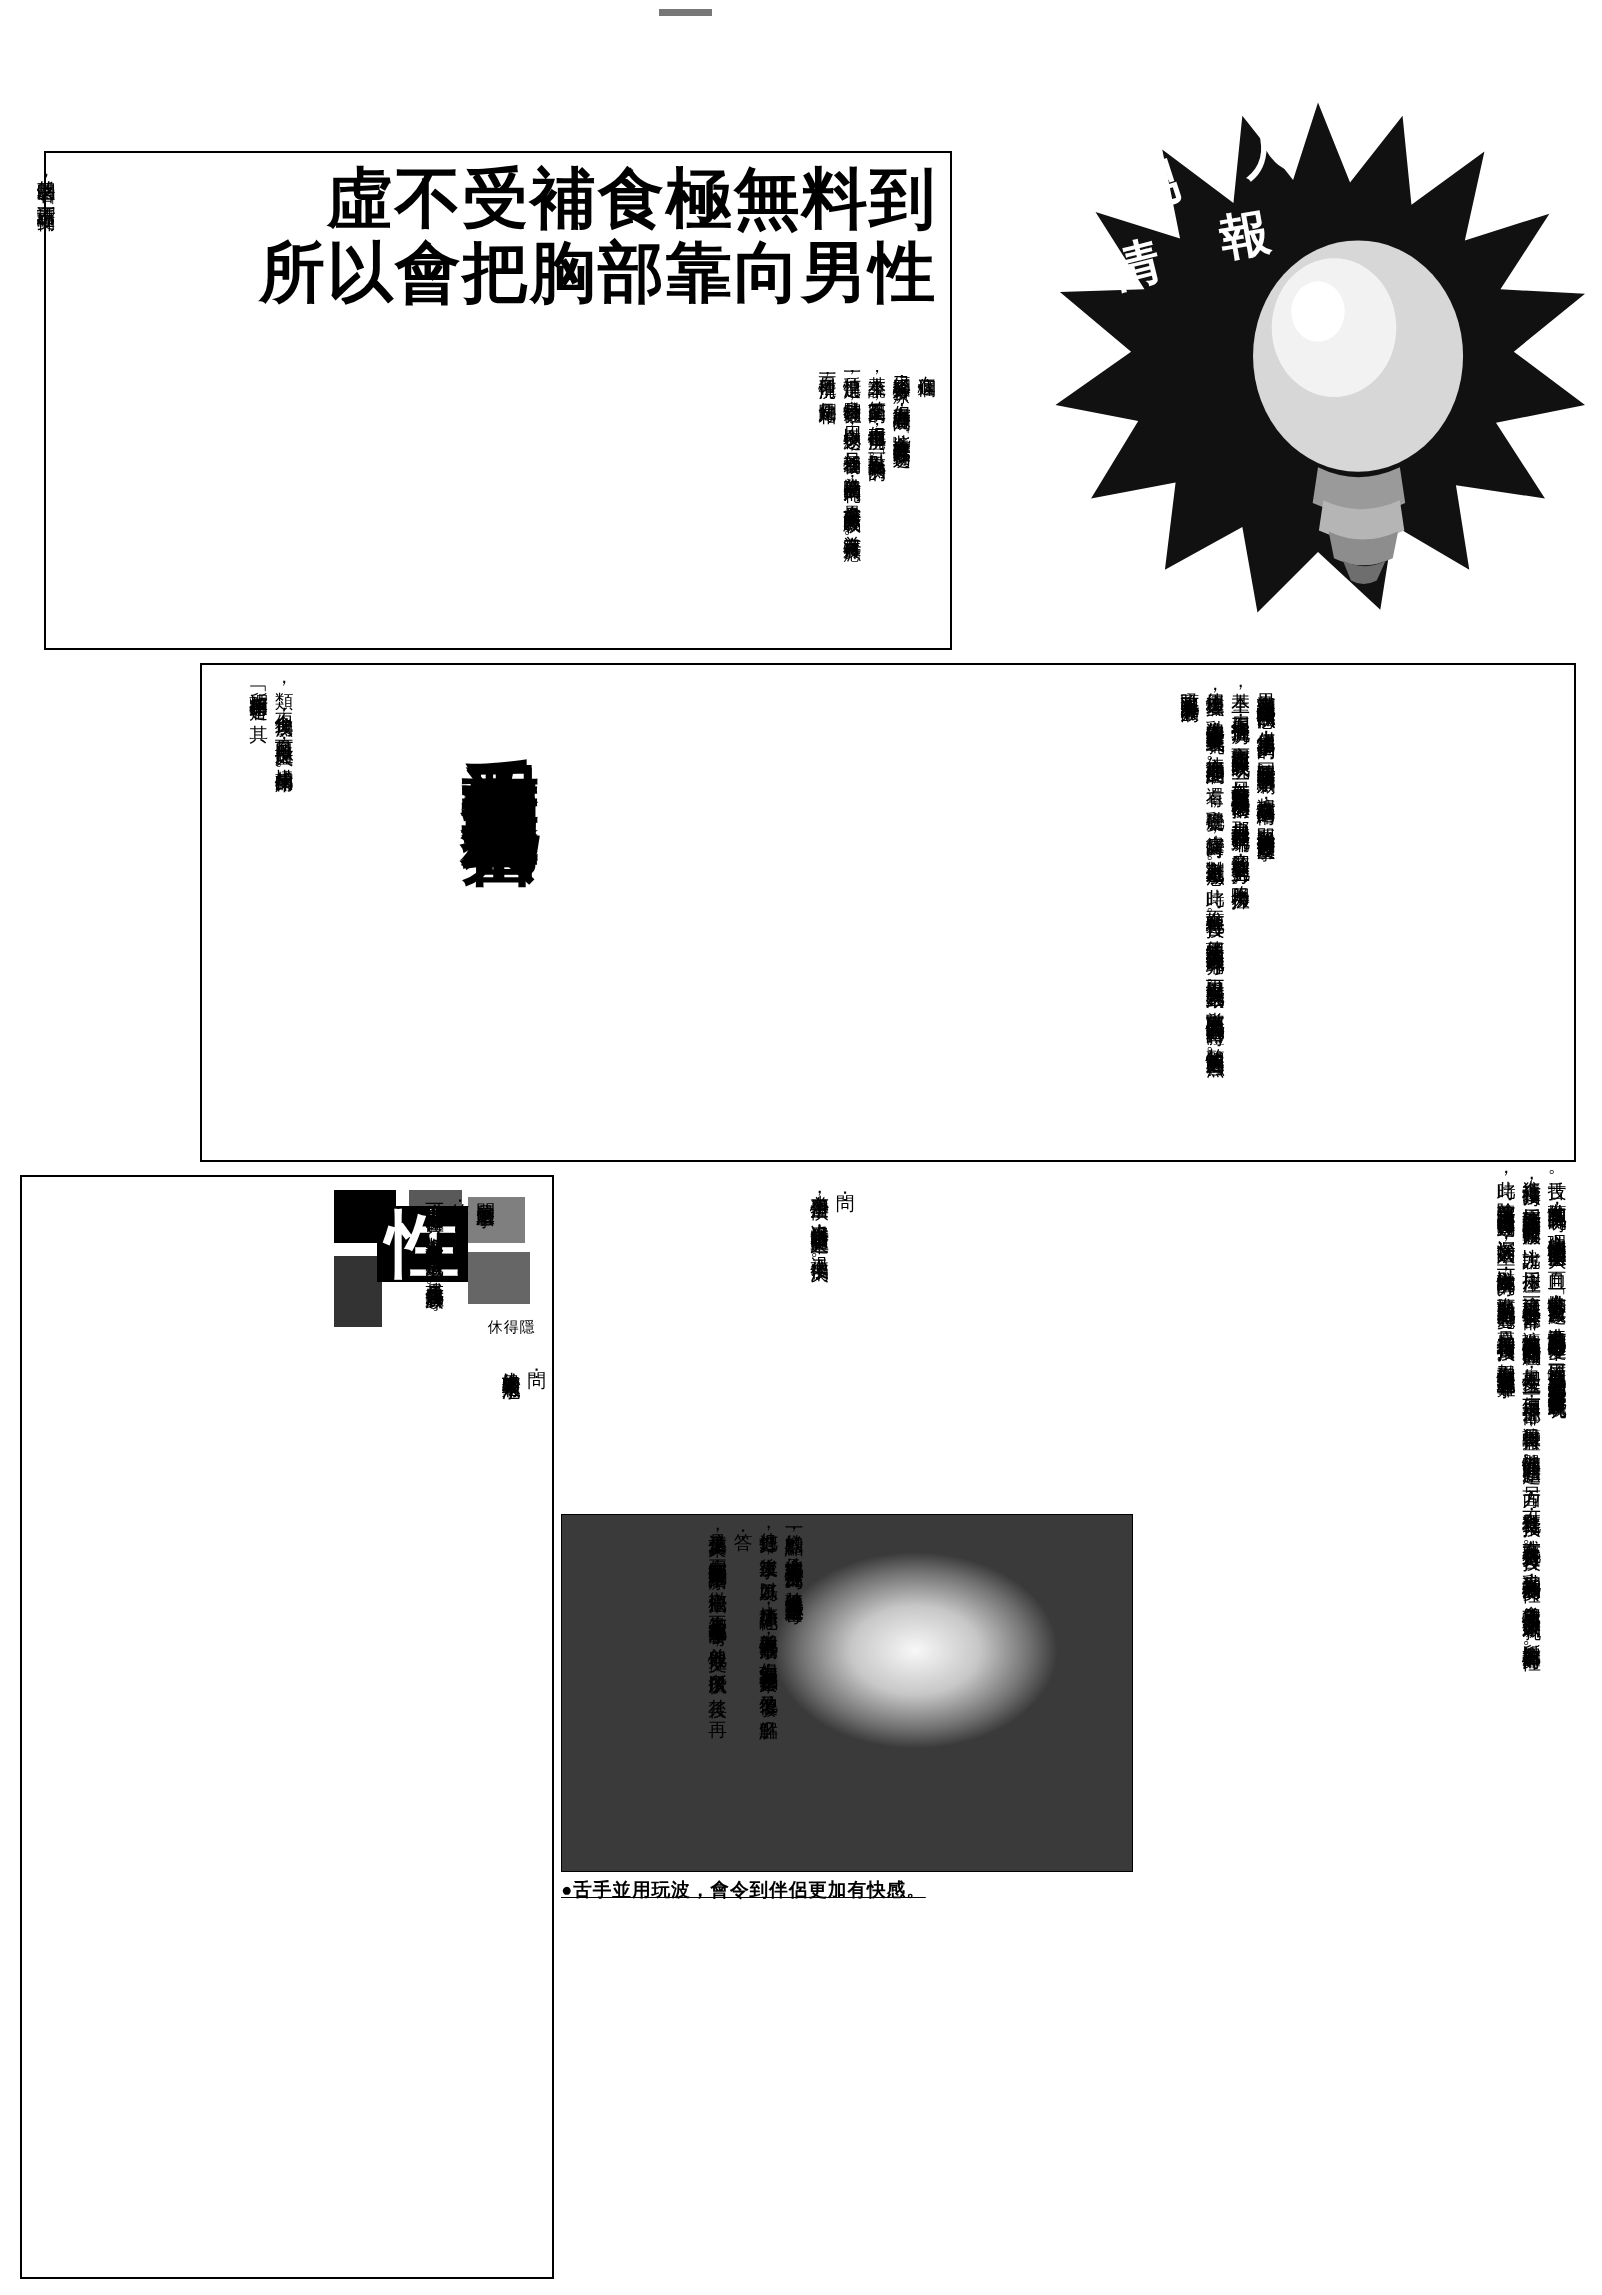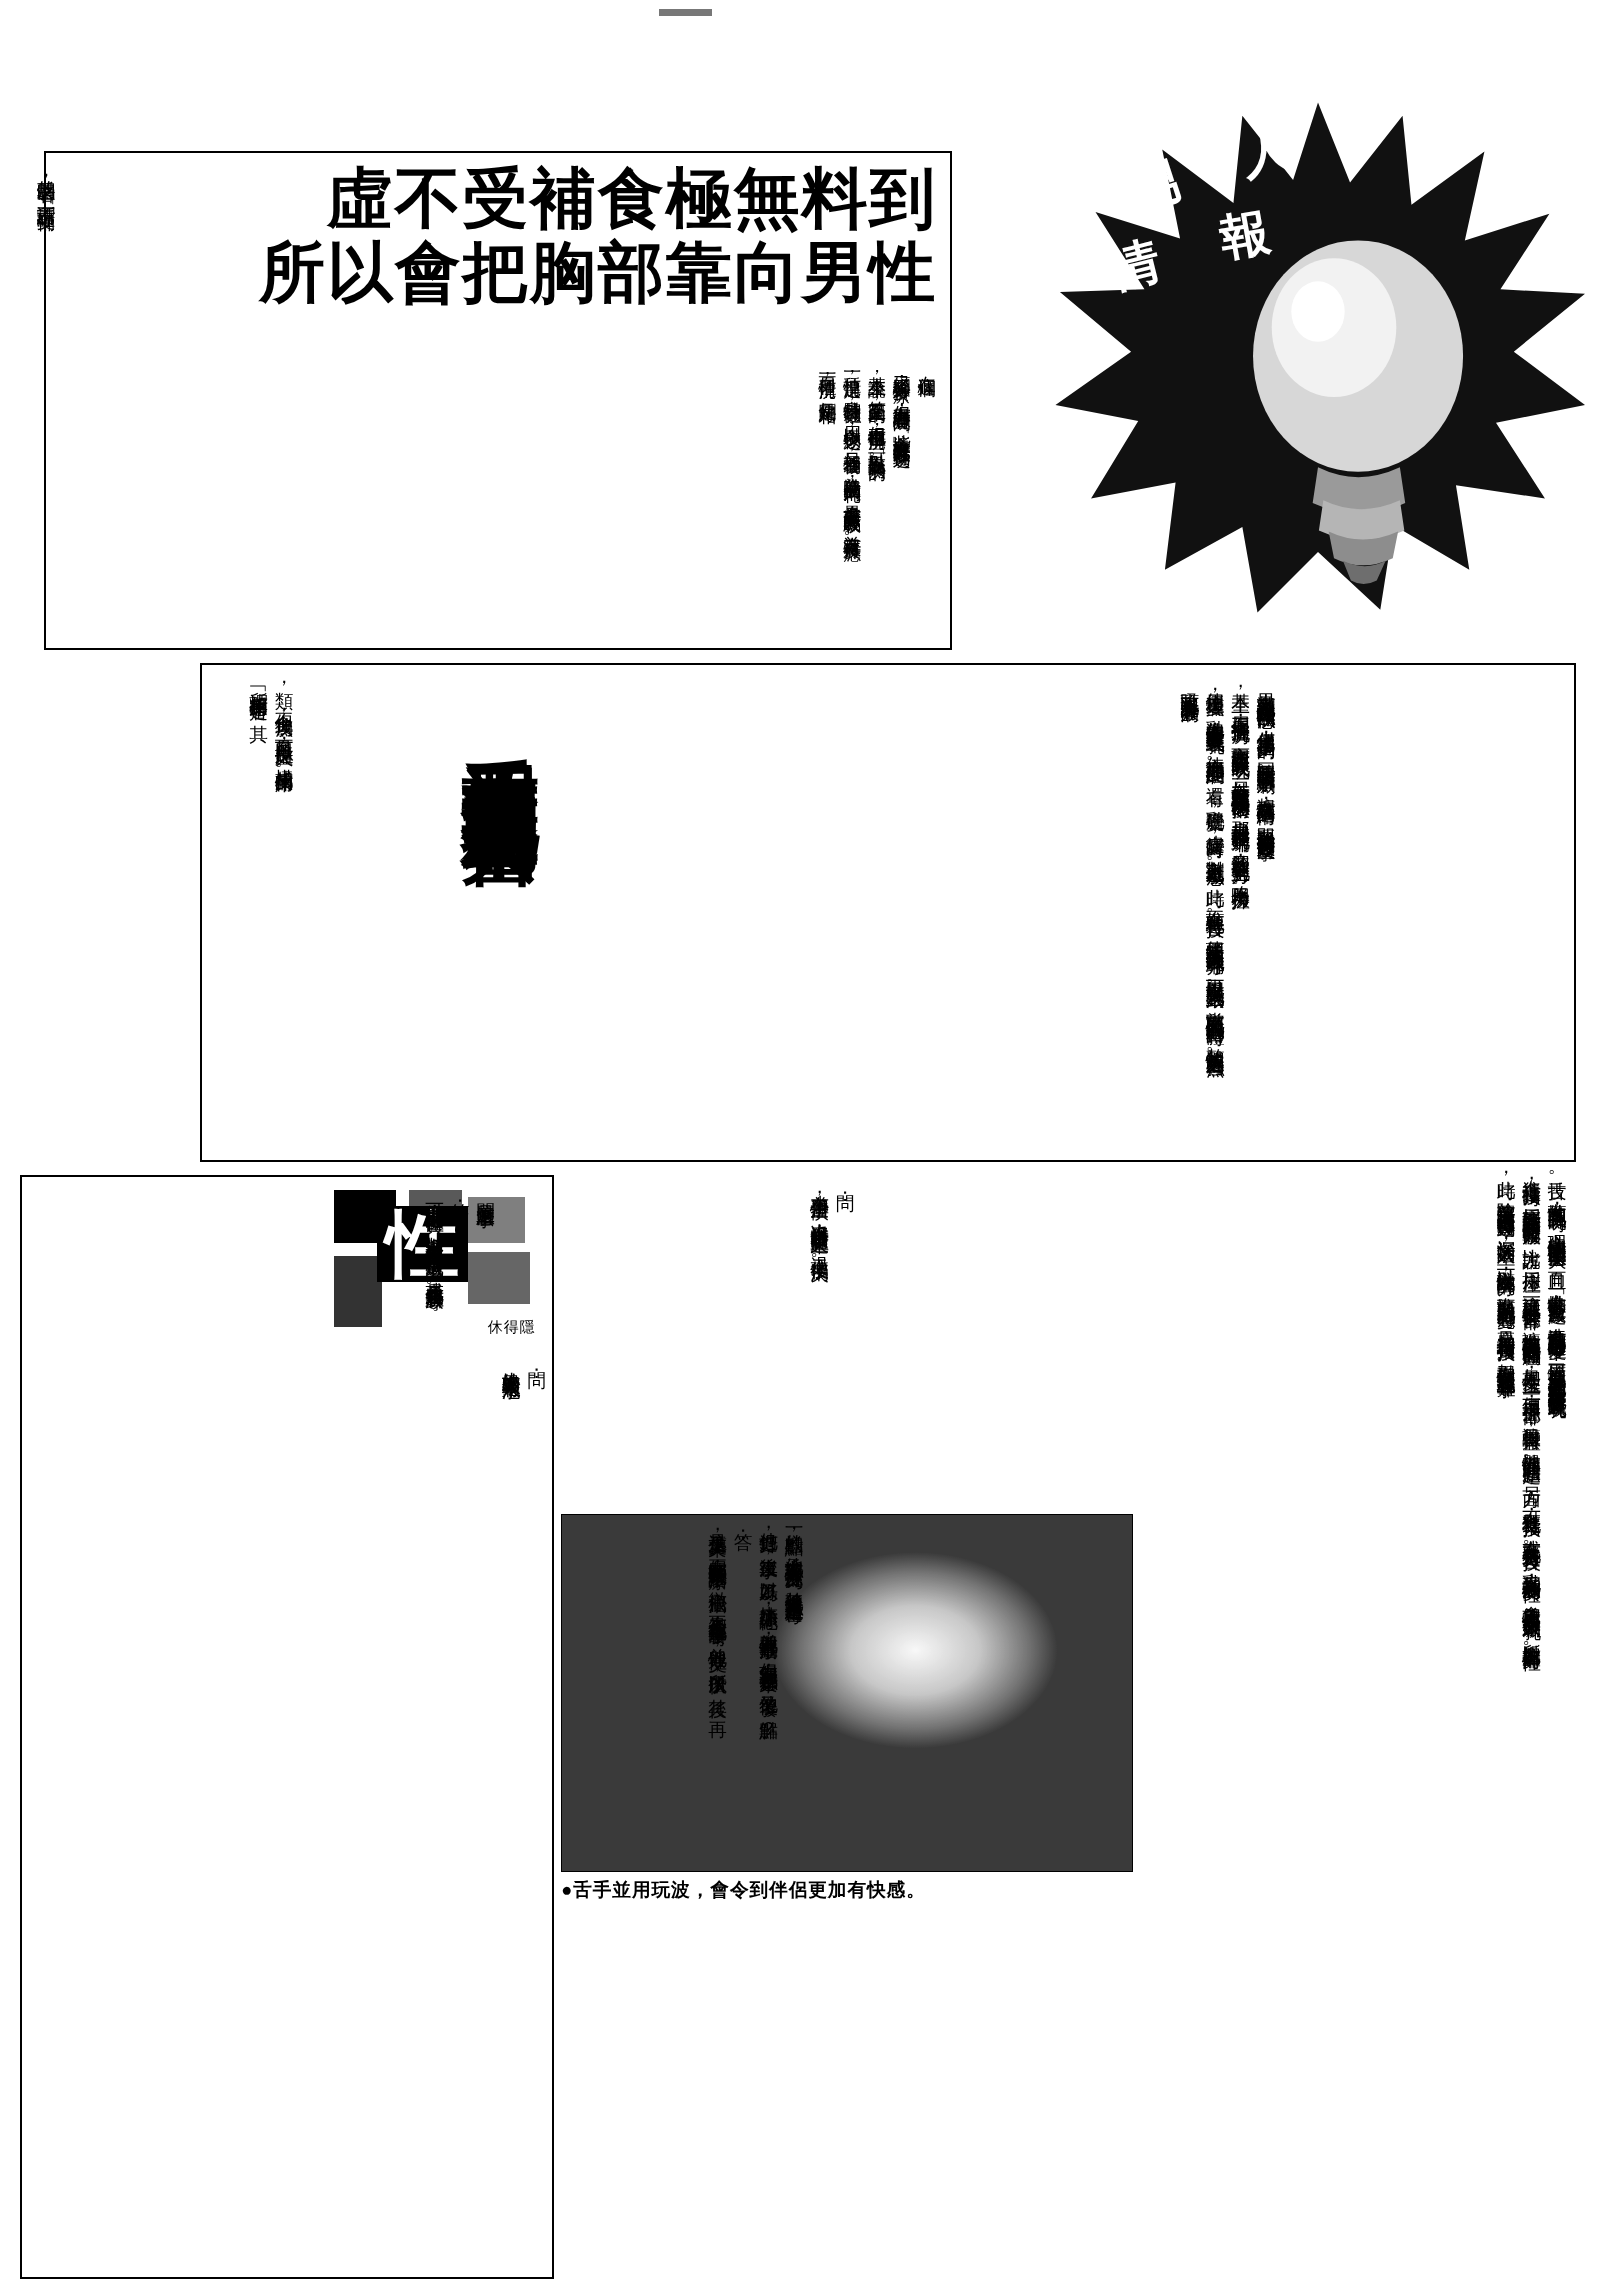--- a/index.html
+++ b/index.html
@@ -177,20 +177,21 @@
       linear-gradient(135deg,#2a2724 0%,#6d655e 35%,#b9b0a8 60%,#4c4641 100%);
       filter:contrast(1.15) grayscale(1);
     }
   #photo-caption{
     position:absolute;
     left:561px; top:1877px;
     width:579px;
     font-size:18.7px;
     font-weight:bold;
     letter-spacing:0.9px;
+    text-decoration:underline;
   }
   .tick{
     position:absolute;
     top:9px;
     width:53px;height:7.1px;
     background:#777;
   }
 </style>
 </head>
 <body>

